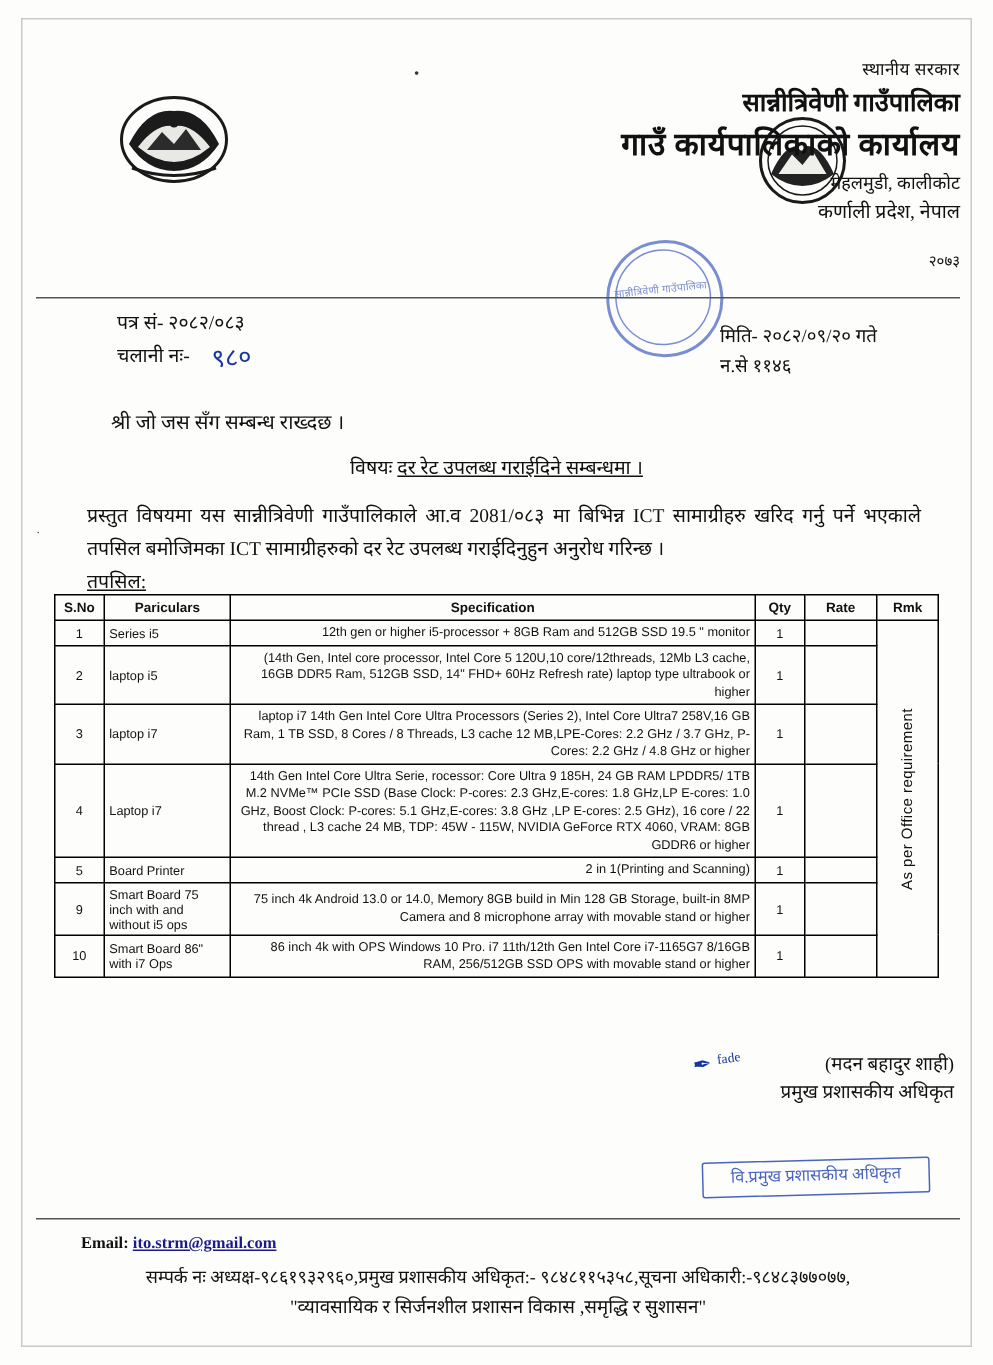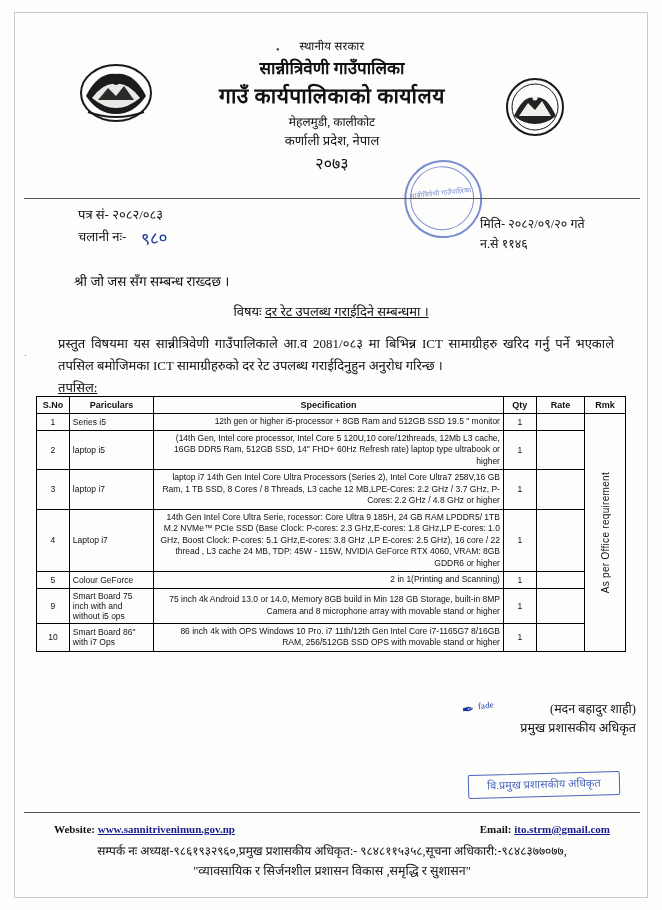--- a/index.html
+++ b/index.html
@@ -29,21 +29,21 @@
     height: 886px;
     border: 1px solid #c9c9c9;
     box-sizing: border-box;
   }
 
   
   .header {
     position: absolute;
     left: 24px; top: 38px;
     width: 616px;
-    text-align: center;
+    text-align: right;
   }
   .hdr-small {
     font-size: 11.5px;
     letter-spacing: .3px;
     margin-bottom: 1px;
   }
   .hdr-line2 {
     font-size: 17px;
     font-weight: bold;
     margin: 3px 0 2px 0;
@@ -56,22 +56,22 @@
   }
   .hdr-line4 {
     font-size: 12px;
     margin: 2px 0 1px 0;
   }
   .hdr-line5 {
     font-size: 13px;
     margin: 1px 0;
   }
   .hdr-line6 {
-    font-size: 16px;
-    margin: 3px 0;
+    font-size: 10px;
+    margin: 17px 0;
   }
 
   
   .emblem-left {
     position: absolute;
     left: 78px; top: 62px;
     width: 76px; height: 62px;
   }
   .emblem-right {
     position: absolute;
@@ -383,21 +383,21 @@
         </tr>
         <tr>
           <td class="c-sno">4</td>
           <td class="c-part">Laptop i7</td>
           <td class="c-spec">14th Gen Intel Core Ultra Serie, rocessor:  Core Ultra 9 185H, 24 GB RAM LPDDR5/ 1TB M.2 NVMe™ PCIe  SSD (Base Clock: P-cores: 2.3 GHz,E-cores: 1.8 GHz,LP E-cores: 1.0 GHz, Boost Clock:  P-cores: 5.1 GHz,E-cores: 3.8 GHz ,LP E-cores: 2.5 GHz), 16 core / 22 thread , L3 cache 24 MB, TDP: 45W - 115W, NVIDIA GeForce RTX 4060, VRAM: 8GB GDDR6 or higher</td>
           <td class="c-qty">1</td>
           <td class="c-rate"></td>
         </tr>
         <tr>
           <td class="c-sno">5</td>
-          <td class="c-part">Colour GeForce</td>
+          <td class="c-part">Board Printer</td>
           <td class="c-spec">2 in 1(Printing and Scanning)</td>
           <td class="c-qty">1</td>
           <td class="c-rate"></td>
         </tr>
         <tr>
           <td class="c-sno">9</td>
           <td class="c-part">Smart Board 75 inch with and without i5 ops</td>
           <td class="c-spec">75 inch 4k Android 13.0 or 14.0, Memory 8GB build in Min 128 GB Storage, built-in 8MP Camera and 8 microphone array with movable stand or higher</td>
           <td class="c-qty">1</td>
           <td class="c-rate"></td>
@@ -416,24 +416,20 @@
   <div class="sig-scribble">✒︎ ᶠᵃᵈᵉ</div>
   <div class="sig-block">
     <div>(मदन बहादुर शाही)</div>
     <div>प्रमुख प्रशासकीय अधिकृत</div>
   </div>
   <div class="sig-stamp">वि.प्रमुख प्रशासकीय अधिकृत</div>
 
   <div class="rule-bot"></div>
   <div class="footer">
     <div class="frow1">
-      <div>
-        <span>Website:</span>
-        <span class="link">www.sannitrivenimun.gov.np</span>
-      </div>
       <div>
         <span>Email:</span>
         <span class="link">ito.strm@gmail.com</span>
       </div>
     </div>
     <div class="frow2">सम्पर्क नः अध्यक्ष-९८६१९३२९६०,प्रमुख प्रशासकीय अधिकृत:- ९८४८११५३५८,सूचना अधिकारी:-९८४८३७७०७७,</div>
     <div class="frow3">"व्यावसायिक र सिर्जनशील प्रशासन विकास ,समृद्धि र सुशासन"</div>
   </div>
 </div>
 

